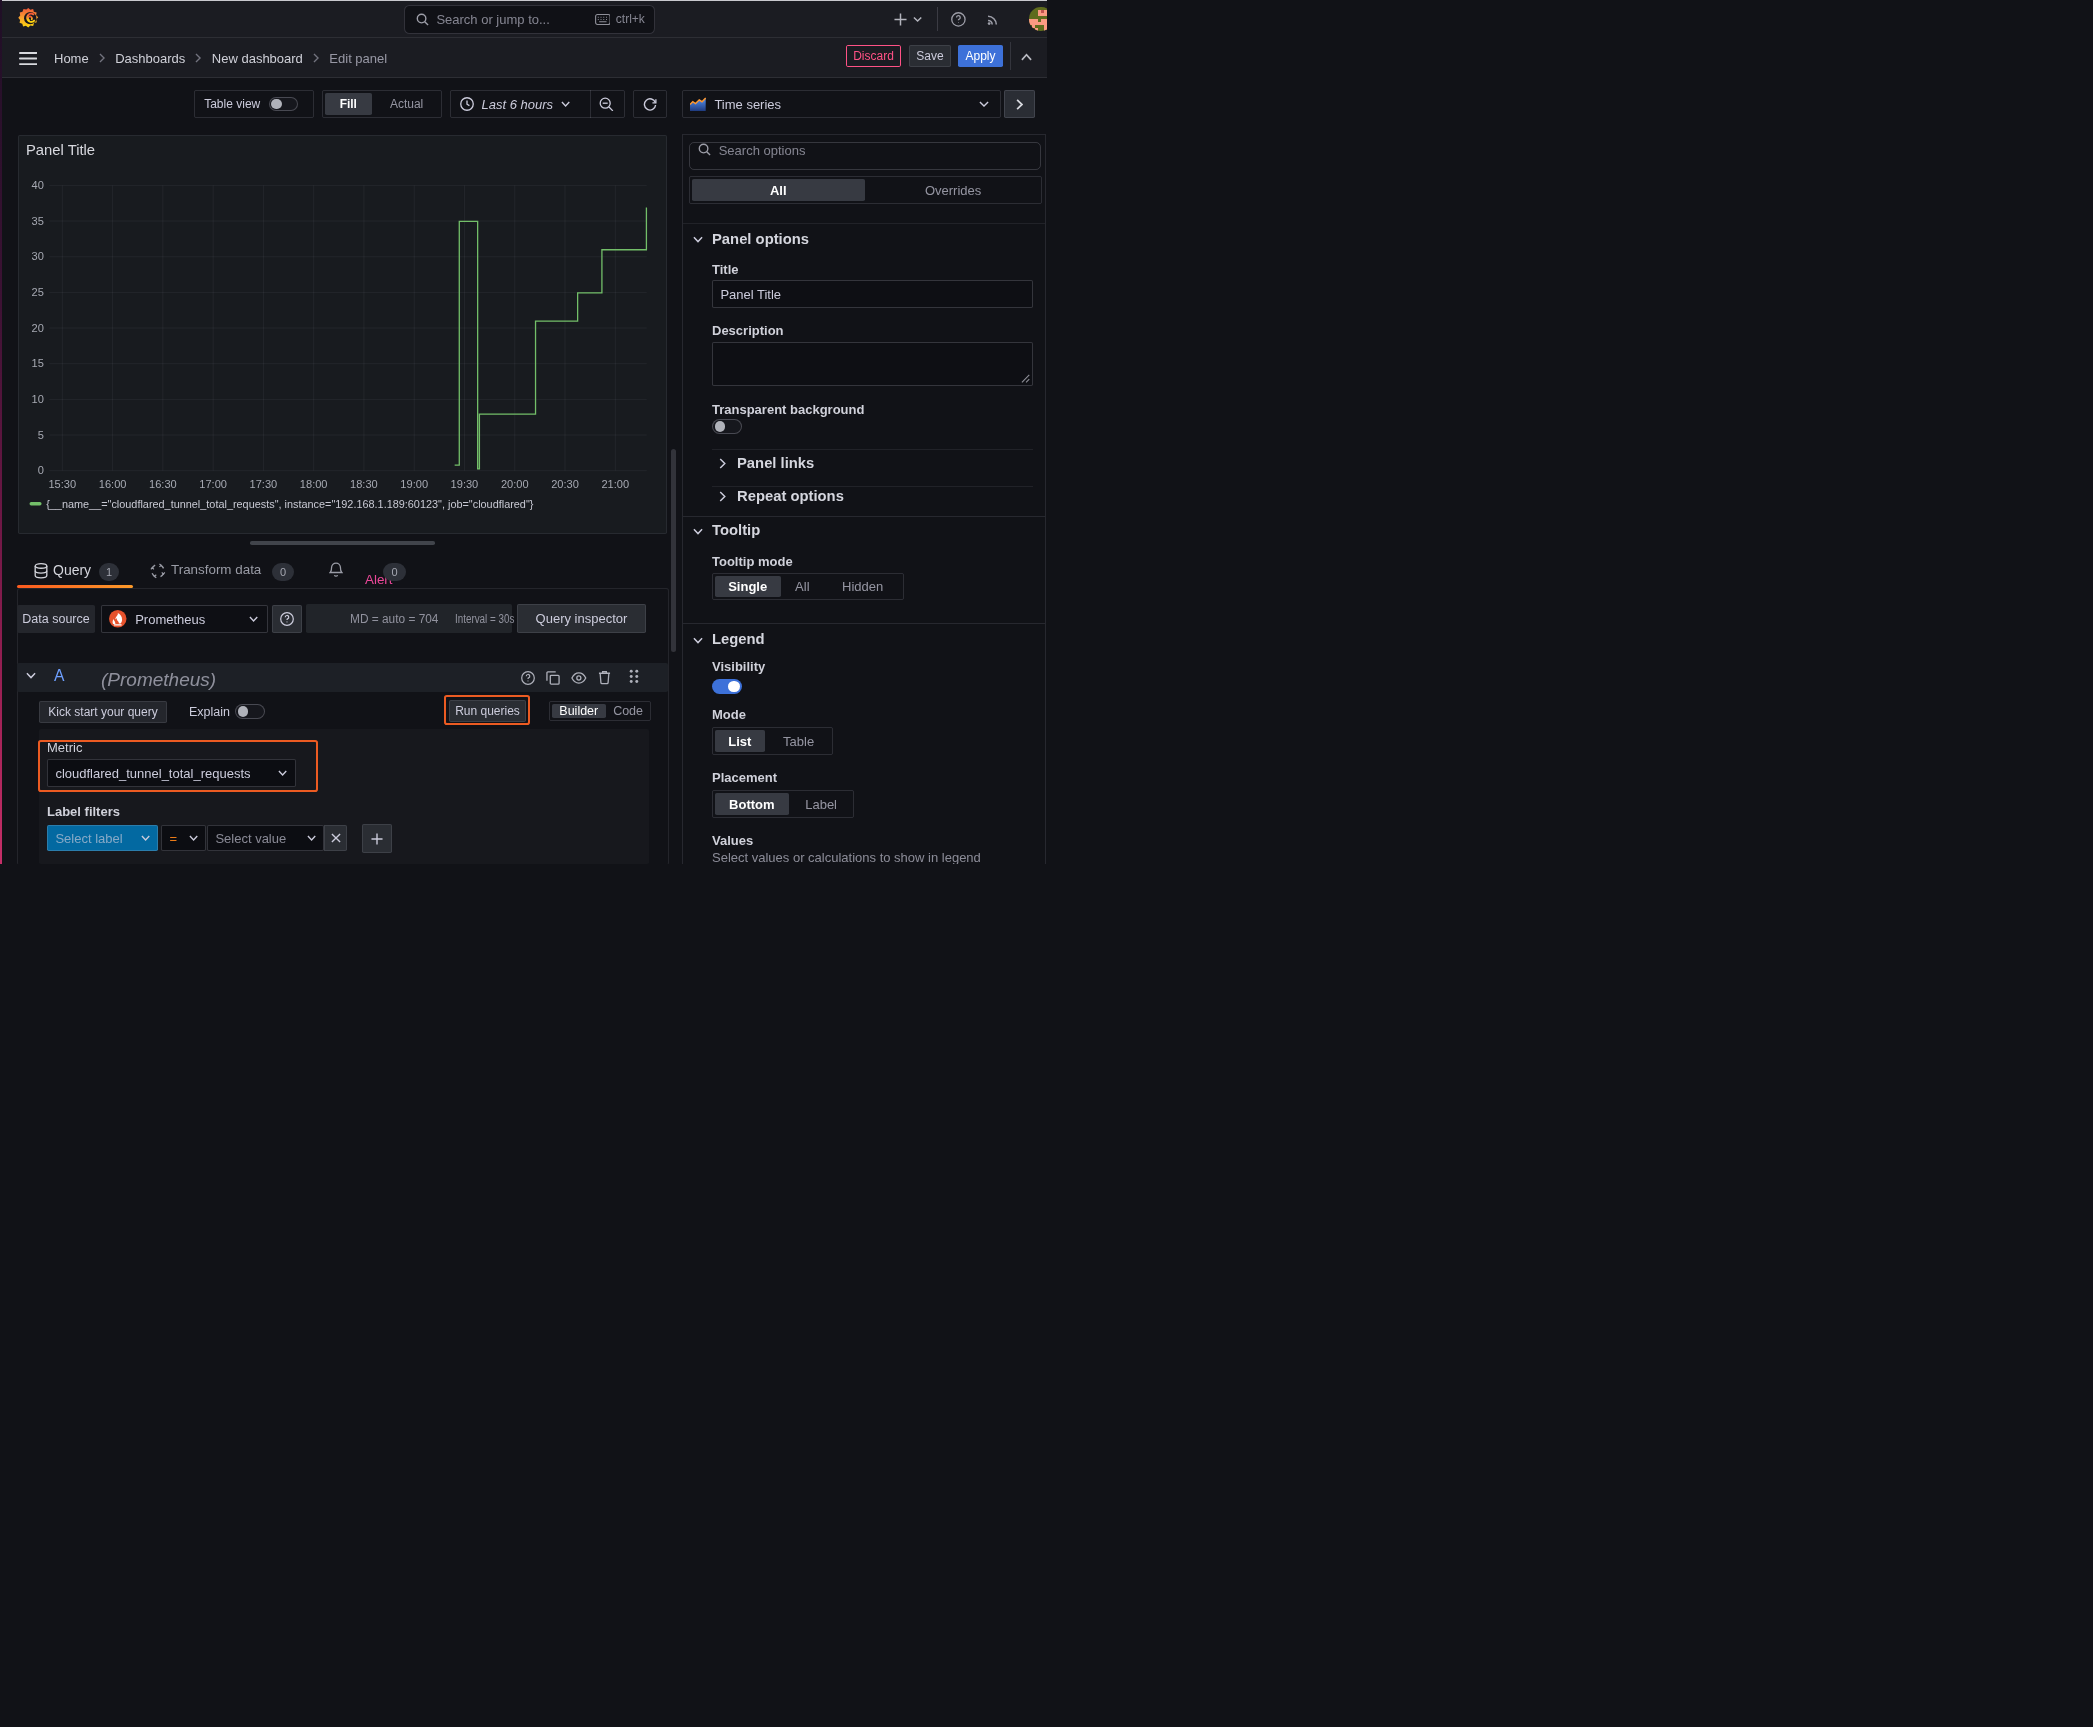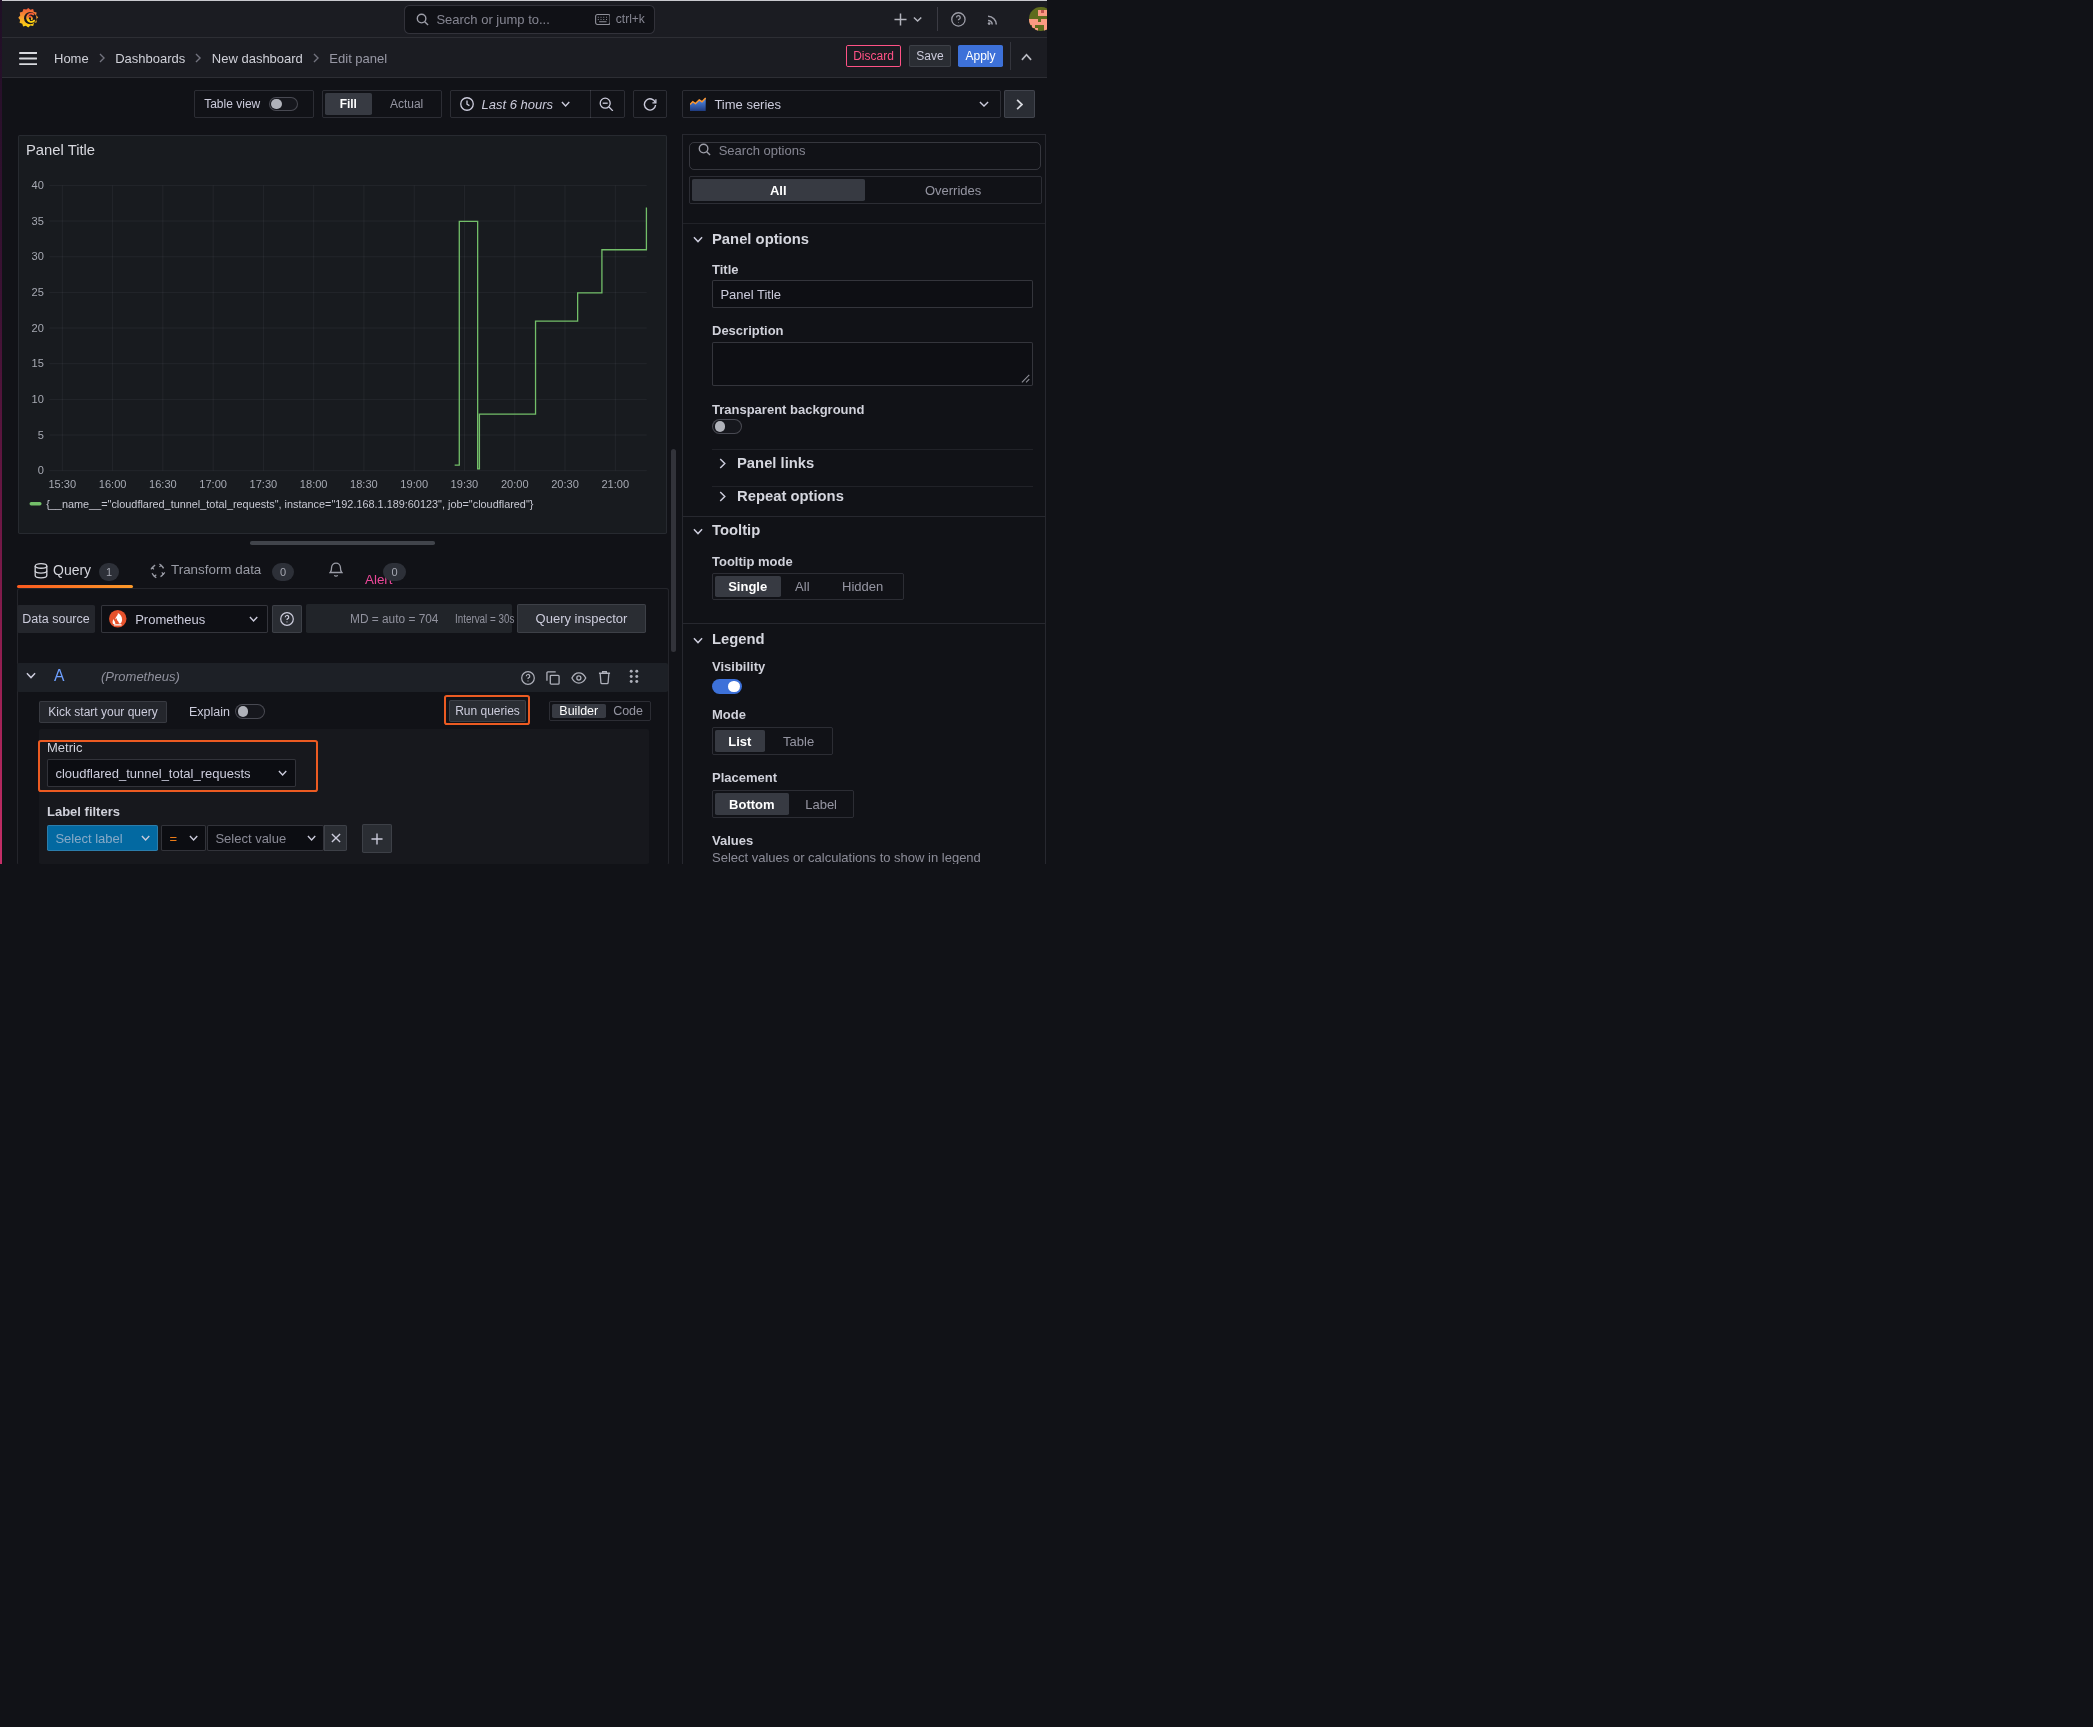--- a/index.html
+++ b/index.html
@@ -295,21 +295,21 @@
   <div class="ab" style="left:306px;top:604px;width:206px;height:29px;background:#212429;border-radius:1.8px;"></div>
   <div class="ab dim" style="left:350px;top:612px;font-size:12.5px;transform:scaleX(0.95);transform-origin:0 0;white-space:nowrap;">MD = auto = 704</div>
   <div class="ab dim" style="left:455px;top:612px;font-size:12px;transform:scaleX(0.82);transform-origin:0 0;white-space:nowrap;">Interval = 30s</div>
   <div class="ab btn-sec" style="left:517px;top:604px;width:129px;height:29px;font-size:13px;">Query inspector</div>
 
   <div class="ab" style="left:17px;top:663px;width:651px;height:29px;background:#1d2026;border-radius:1.8px;"></div>
   <svg class="ab" style="left:26px;top:672px;" width="10" height="7.4" viewBox="0 0 11 8" fill="none" stroke="#ccccdc" stroke-width="1.6">
       <path d="M1 1.3l4.5 4.8L10 1.3"></path>
     </svg>
   <div class="ab" style="left:54px;top:667px;font-size:15.7px;font-weight:500;color:#6e9fff;">A</div>
-  <div class="ab" style="left:101px;top:669px;font-size:13px;font-style:italic;color:rgba(204,204,220,0.65);">(Prometheus)</div>
+  <div class="ab" style="left:101px;top:669px;font-size:19px;font-style:italic;color:rgba(204,204,220,0.65);">(Prometheus)</div>
   <div>
   <svg class="ab" style="left:521px;top:671px;" width="14" height="14" viewBox="0 0 16 16" fill="none" stroke="#aeb0ba" stroke-width="1.4">
         <circle cx="8" cy="8" r="7.2"></circle>
         <path d="M6 6 a2 2 0 1 1 2.6 1.9 c-0.6 0.2-0.6 0.7-0.6 1.1"></path>
         <circle cx="8" cy="11.3" r="0.6" fill="#aeb0ba" stroke="none"></circle>
       </svg>
   <svg class="ab" style="left:546px;top:671px;" width="14" height="14" viewBox="0 0 15 15" fill="none" stroke="#aeb0ba" stroke-width="1.4">
         <rect x="4.6" y="4.6" width="9.4" height="9.4" rx="1"></rect>
         <path d="M10.4 1 H2 a1 1 0 0 0-1 1v8.4"></path>
       </svg>

